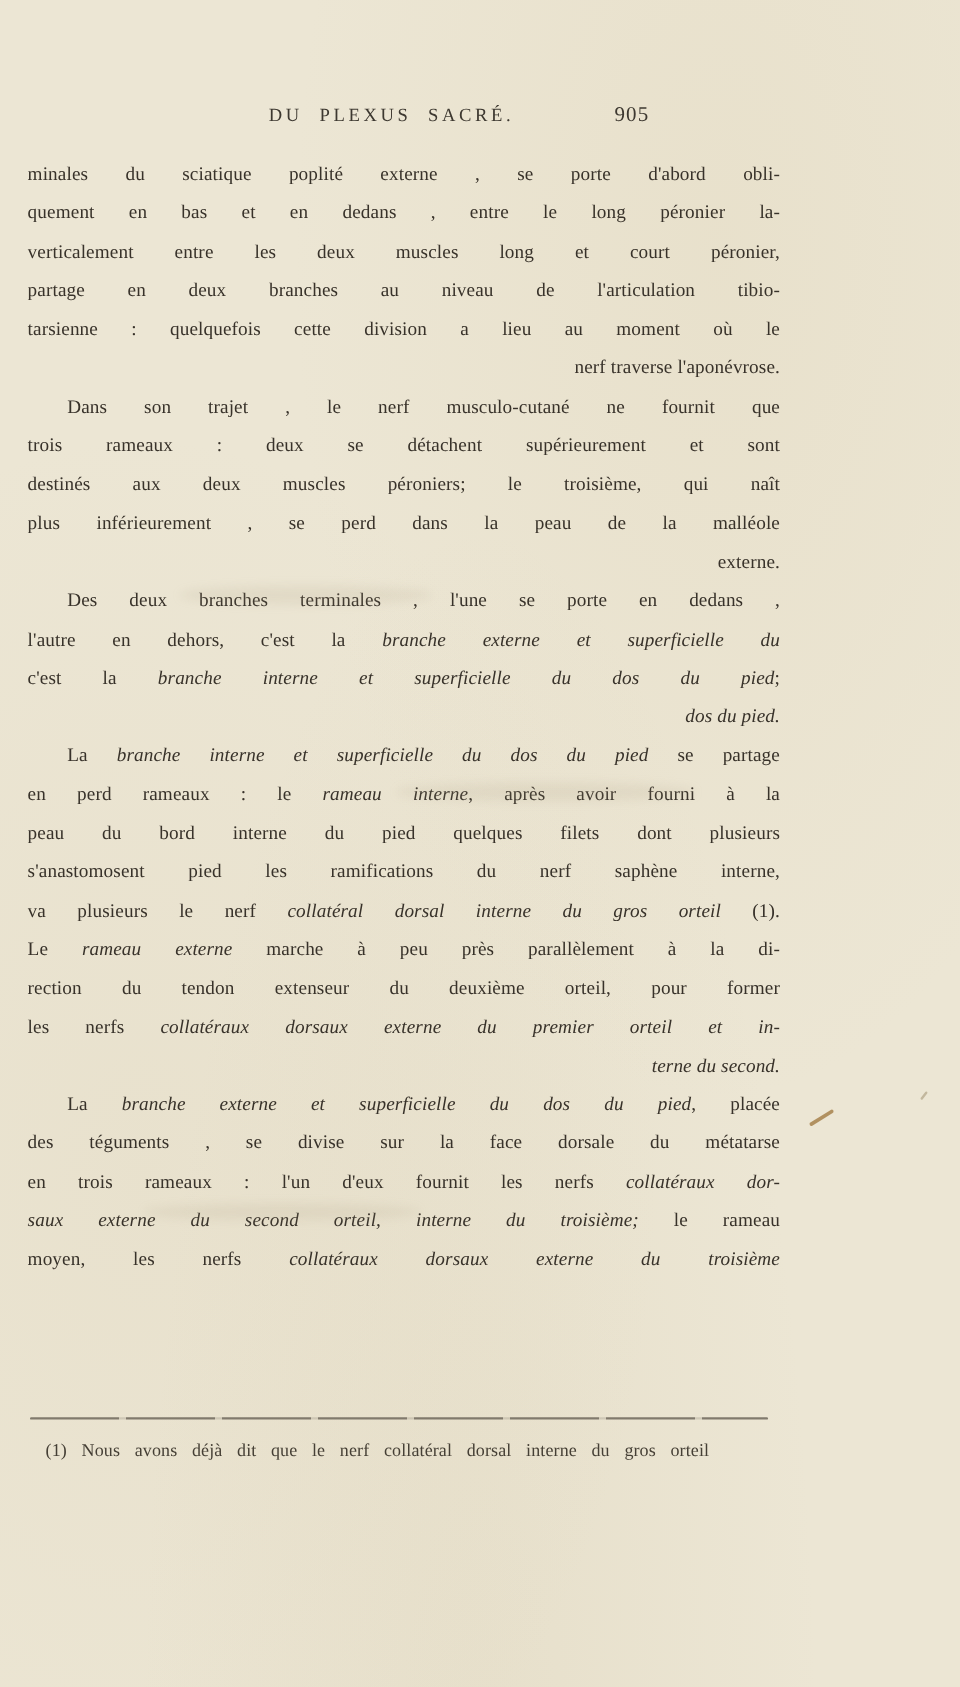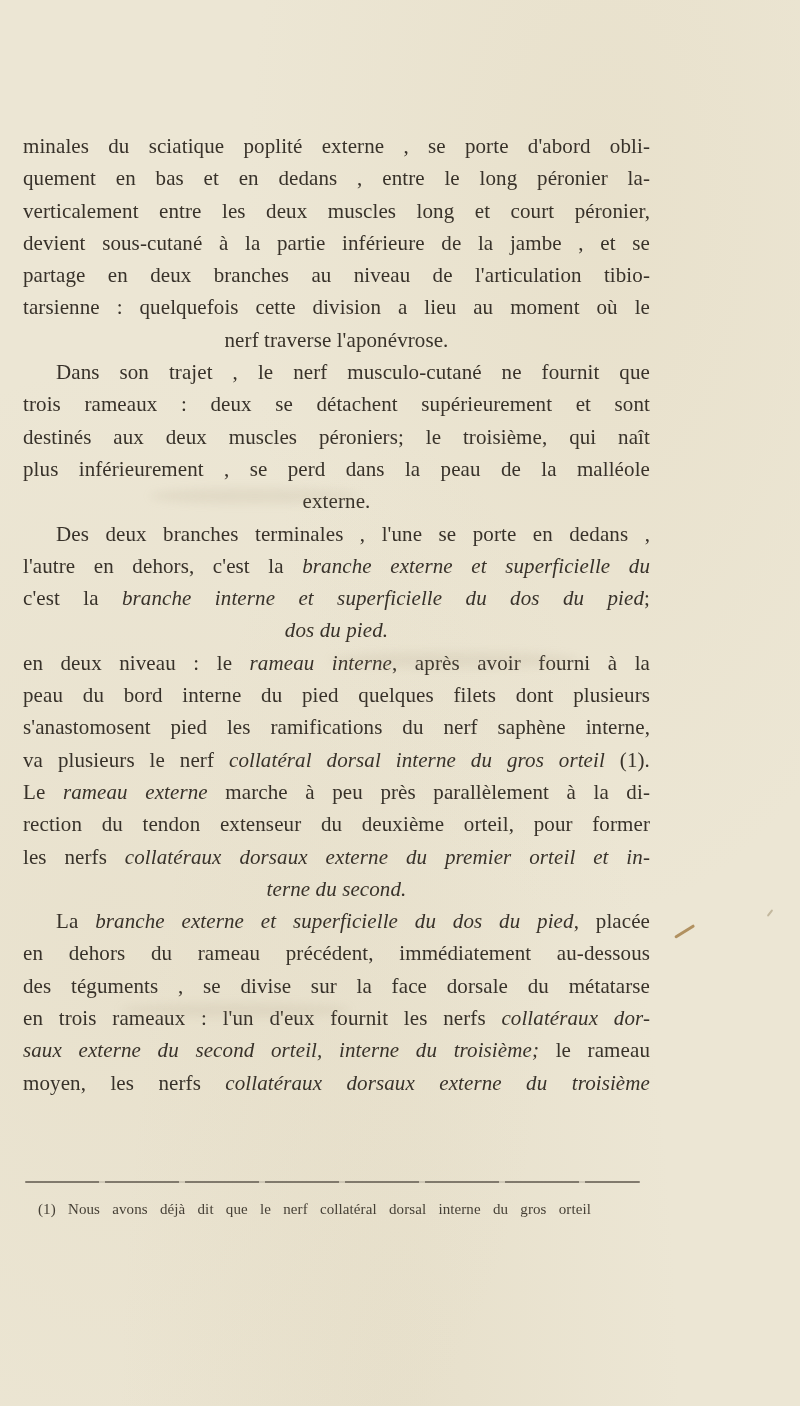--- a/index.html
+++ b/index.html
@@ -22,25 +22,25 @@
   .header .title{
     position:absolute;left:224px;top:88px;
     font-size:15.5px;letter-spacing:3px;word-spacing:7px;color:#3d3830;
   }
   .header .pagenum{
     position:absolute;left:512px;top:85px;
     font-size:17.5px;letter-spacing:1px;color:#3d3830;
   }
   .body-block{
     position:absolute;left:23px;top:130px;width:627px;
-    font-size:21px;letter-spacing:.1px;color:#38322a;
+    font-size:16px;letter-spacing:.1px;color:#38322a;
   }
   .line{
     height:32.3px;line-height:32.3px;overflow:hidden;
-    text-align:center;white-space:pre-wrap;
+    text-align:right;white-space:pre-wrap;
   }
   .line.j{text-align:justify;text-align-last:justify;}
   .line.ind{padding-left:33px;}
   .it{font-style:italic;}
   .foot-rule{
     position:absolute;left:25px;top:1181px;width:615px;height:2px;
     background:repeating-linear-gradient(90deg,
       #6e675b 0px, #6e675b 74px, rgba(110,103,91,.25) 74px, rgba(110,103,91,.25) 80px);
     border-radius:1px;opacity:.85;
   }
@@ -62,48 +62,51 @@
   .smudge{position:absolute;background:rgba(170,155,125,.14);filter:blur(4px);border-radius:50%;}
   .s1{left:150px;top:488px;width:210px;height:16px;}
   .s2{left:330px;top:652px;width:250px;height:16px;}
   .s3{left:120px;top:1003px;width:230px;height:14px;}
 </style>
 </head>
 <body>
 
 <div class="page">
 
+  <div class="header">
+    <span class="title">DU PLEXUS SACRÉ.</span>
+    <span class="pagenum">905</span>
+  </div>
 
   <div class="body-block">
       <div class="line j"><span>minales du sciatique poplité externe , se porte d'abord obli-</span></div>
       <div class="line j"><span>quement en bas et en dedans , entre le long péronier la-</span></div>
       <div class="line j"><span>verticalement entre les deux muscles long et court péronier,</span></div>
-      <div class="line j"><span>devient sous-cutané à la partie inférieure de la jambe , et se</span></div>
       <div class="line j"><span>partage en deux branches au niveau de l'articulation tibio-</span></div>
       <div class="line j"><span>tarsienne : quelquefois cette division a lieu au moment où le</span></div>
       <div class="line"><span>nerf traverse l'aponévrose.</span></div>
       <div class="line j ind"><span>Dans son trajet , le nerf musculo-cutané ne fournit que</span></div>
       <div class="line j"><span>trois rameaux : deux se détachent supérieurement et sont</span></div>
       <div class="line j"><span>destinés aux deux muscles péroniers; le troisième, qui naît</span></div>
       <div class="line j"><span>plus inférieurement , se perd dans la peau de la malléole</span></div>
       <div class="line"><span>externe.</span></div>
       <div class="line j ind"><span>Des deux branches terminales , l'une se porte en dedans ,</span></div>
       <div class="line j"><span>l'autre en dehors, c'est la </span><span class="it">branche externe et superficielle du</span></div>
       <div class="line j"><span>c'est la </span><span class="it">branche interne et superficielle du dos du pied</span><span>;</span></div>
       <div class="line"><span class="it">dos du pied.</span></div>
-      <div class="line j"><span>en deux niveau : le </span><span class="it">rameau interne</span><span>, après avoir fourni à la</span></div>
+      <div class="line j ind"><span>La </span><span class="it">branche interne et superficielle du dos du pied</span><span> se partage</span></div>
+      <div class="line j"><span>en perd rameaux : le </span><span class="it">rameau interne</span><span>, après avoir fourni à la</span></div>
       <div class="line j"><span>peau du bord interne du pied quelques filets dont plusieurs</span></div>
       <div class="line j"><span>s'anastomosent pied les ramifications du nerf saphène interne,</span></div>
       <div class="line j"><span>va plusieurs le nerf </span><span class="it">collatéral dorsal interne du gros orteil</span><span> (1).</span></div>
       <div class="line j"><span>Le </span><span class="it">rameau externe</span><span> marche à peu près parallèlement à la di-</span></div>
       <div class="line j"><span>rection du tendon extenseur du deuxième orteil, pour former</span></div>
       <div class="line j"><span>les nerfs </span><span class="it">collatéraux dorsaux externe du premier orteil et in-</span></div>
       <div class="line"><span class="it">terne du second.</span></div>
       <div class="line j ind"><span>La </span><span class="it">branche externe et superficielle du dos du pied</span><span>, placée</span></div>
-      <div class="line j"><span>en dehors du rameau précédent, immédiatement au-dessous</span></div>
       <div class="line j"><span>des téguments , se divise sur la face dorsale du métatarse</span></div>
       <div class="line j"><span>en trois rameaux : l'un d'eux fournit les nerfs </span><span class="it">collatéraux dor-</span></div>
       <div class="line j"><span class="it">saux externe du second orteil, interne du troisième;</span><span> le rameau</span></div>
       <div class="line j"><span>moyen, les nerfs </span><span class="it">collatéraux dorsaux externe du troisième</span></div>
     </div>
 
   <div class="foot-rule"></div>
 
   <div class="footnote">
       <div class="fline j ind">(1) Nous avons déjà dit que le nerf collatéral dorsal interne du gros orteil</div>

